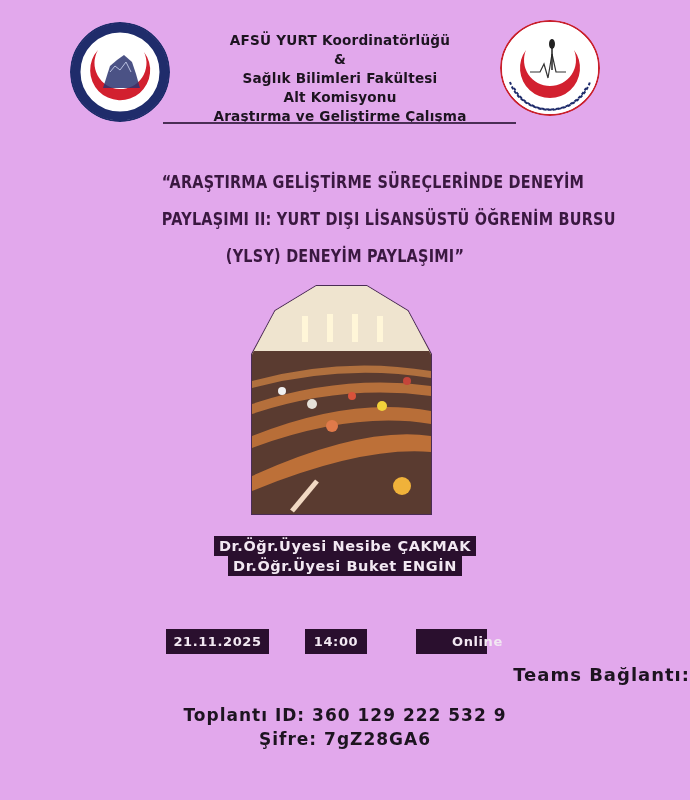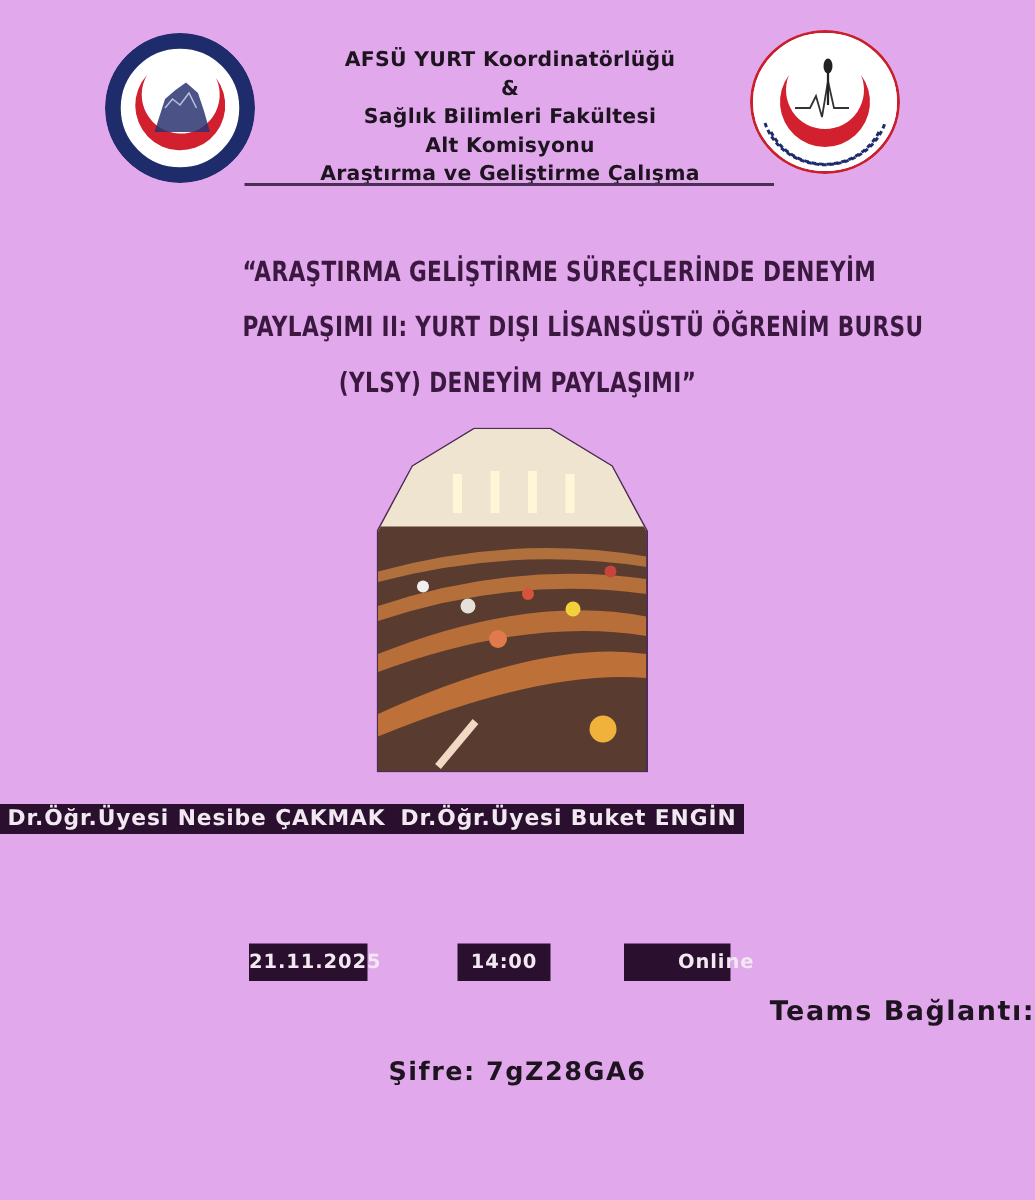--- a/index.html
+++ b/index.html
@@ -55,21 +55,21 @@
     .photo-inner {
       position: absolute;
       left: 1px; top: 1px; right: 1px; bottom: 1px;
       clip-path: polygon(0% 100%, 0% 30%, 13% 11%, 36% 0%, 64% 0%, 87% 11%, 100% 30%, 100% 100%);
       overflow: hidden;
       background: linear-gradient(180deg, #e8ddc8 0%, #e3d2b8 18%, #b8865a 30%, #9a5d33 45%, #8a5030 60%, #6d3d26 75%, #4d3a36 100%);
     }
     .speakers {
       position: absolute;
       left: 0; top: 536px; width: 690px;
-      display: flex; flex-direction: row; align-items: center;
+      display: flex; flex-direction: column; align-items: center;
     }
     .speaker {
       background: #2a0f2e;
       color: #f2e8f2;
       font-weight: bold;
       font-size: 14.5px;
       line-height: 20px;
       padding: 0 5px;
       letter-spacing: 0.6px;
       white-space: nowrap;
@@ -78,21 +78,21 @@
       position: absolute;
       top: 629px; height: 25px;
       background: #2a0f2e;
       color: #f2e8f2;
       font-weight: bold;
       font-size: 13px;
       line-height: 25px;
       text-align: center;
       letter-spacing: 0.6px;
     }
-    .pill-date { left: 166px; width: 79px; }
+    .pill-date { left: 166px; width: 103px; }
     .pill-time { left: 305px; width: 62px; }
     .pill-mode { left: 416px; width: 71px; padding-left: 36px; }
     .teams {
       position: absolute;
       left: 0; top: 664px; width: 690px;
       text-align: right;
       font-weight: bold;
       font-size: 18px;
       letter-spacing: 1px;
       color: #1d1420;
@@ -180,14 +180,15 @@
   <div class="speaker">Dr.Öğr.Üyesi Nesibe ÇAKMAK</div>
   <div class="speaker">Dr.Öğr.Üyesi Buket ENGİN</div>
 </div>
 
 <div class="pill pill-date">21.11.2025</div>
 <div class="pill pill-time">14:00</div>
 <div class="pill pill-mode">Online</div>
 
 <div class="teams">Teams Bağlantı:</div>
 <div class="meeting">
+  <div>Toplantı ID: 360 129 222 532 9</div>
   <div>Şifre: 7gZ28GA6</div>
 </div>
 
 </body></html>

